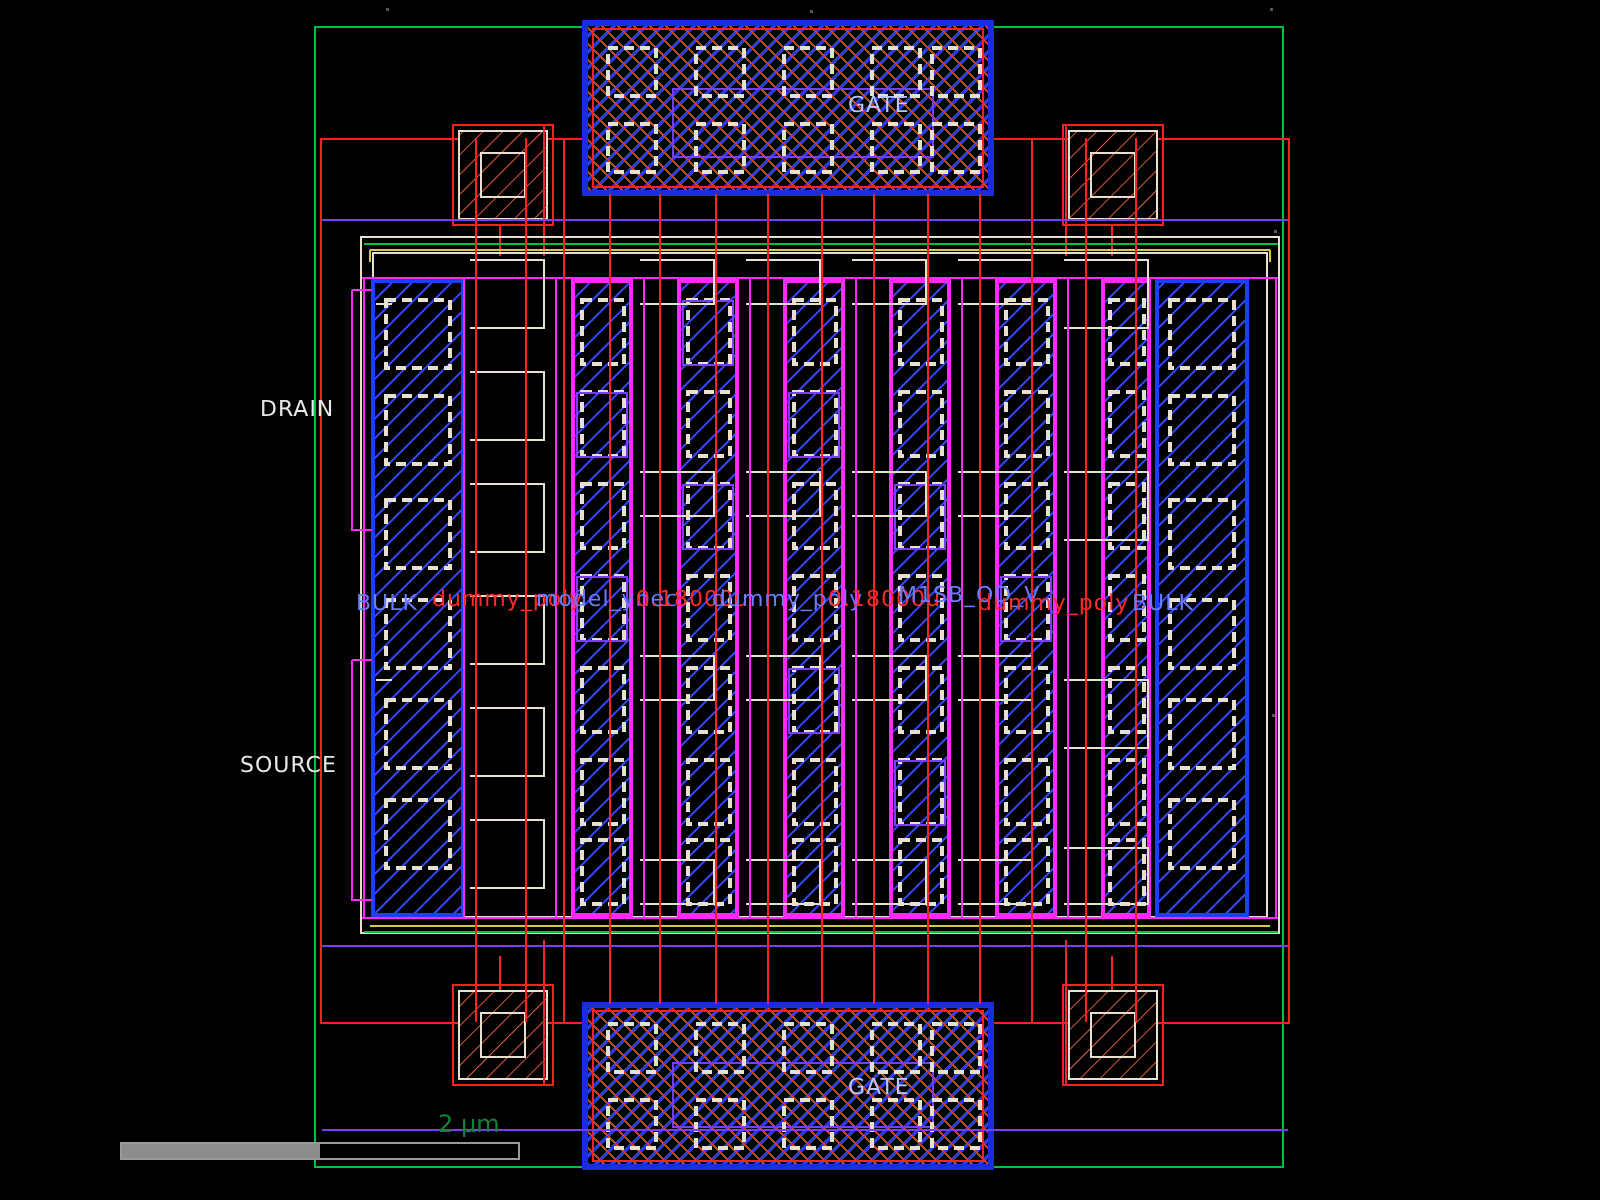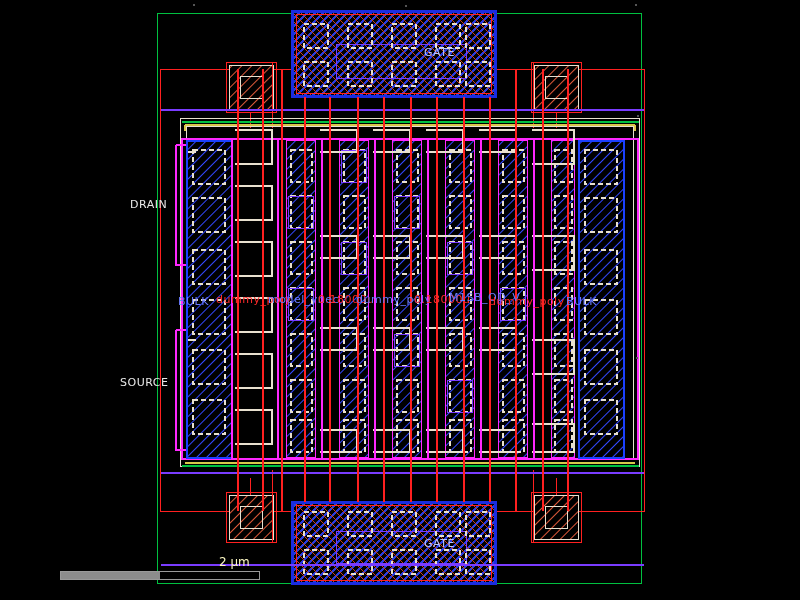--- a/index.html
+++ b/index.html
@@ -7,21 +7,21 @@
        font-family:"DejaVu Sans","Liberation Sans",sans-serif;}
   #stage{position:relative;width:800px;height:600px;background:#000;}
   #svgroot{position:absolute;left:0;top:0;}
   .lbl{position:absolute;font-size:11px;letter-spacing:.5px;white-space:nowrap;
        pointer-events:none;}
   .lbl-white{color:#e8e8e8;}
   .lbl-gate{color:#b9c6ff;font-size:11px;margin-left:44px;}
   #scalebar{position:absolute;left:60px;top:571px;width:200px;height:9px;
             border:1px solid #9a9a9a;box-sizing:border-box;background:#000;}
   #scalefill{width:50%;height:100%;background:#8c8c8c;}
-  #scaletext{position:absolute;left:219px;top:555px;color:#fef9c3;font-size:12px;}
+  #scaletext{position:absolute;left:219px;top:555px;color:#15803d;font-size:12px;}
 </style>
 </head>
 <body>
 
 <div id="stage">
 
   <svg id="svgroot" width="800" height="600" viewBox="0 0 800 600" shape-rendering="crispEdges">
     <defs>
 
       <pattern id="hatchBlue" width="7" height="7" patternUnits="userSpaceOnUse" patternTransform="rotate(45)">

